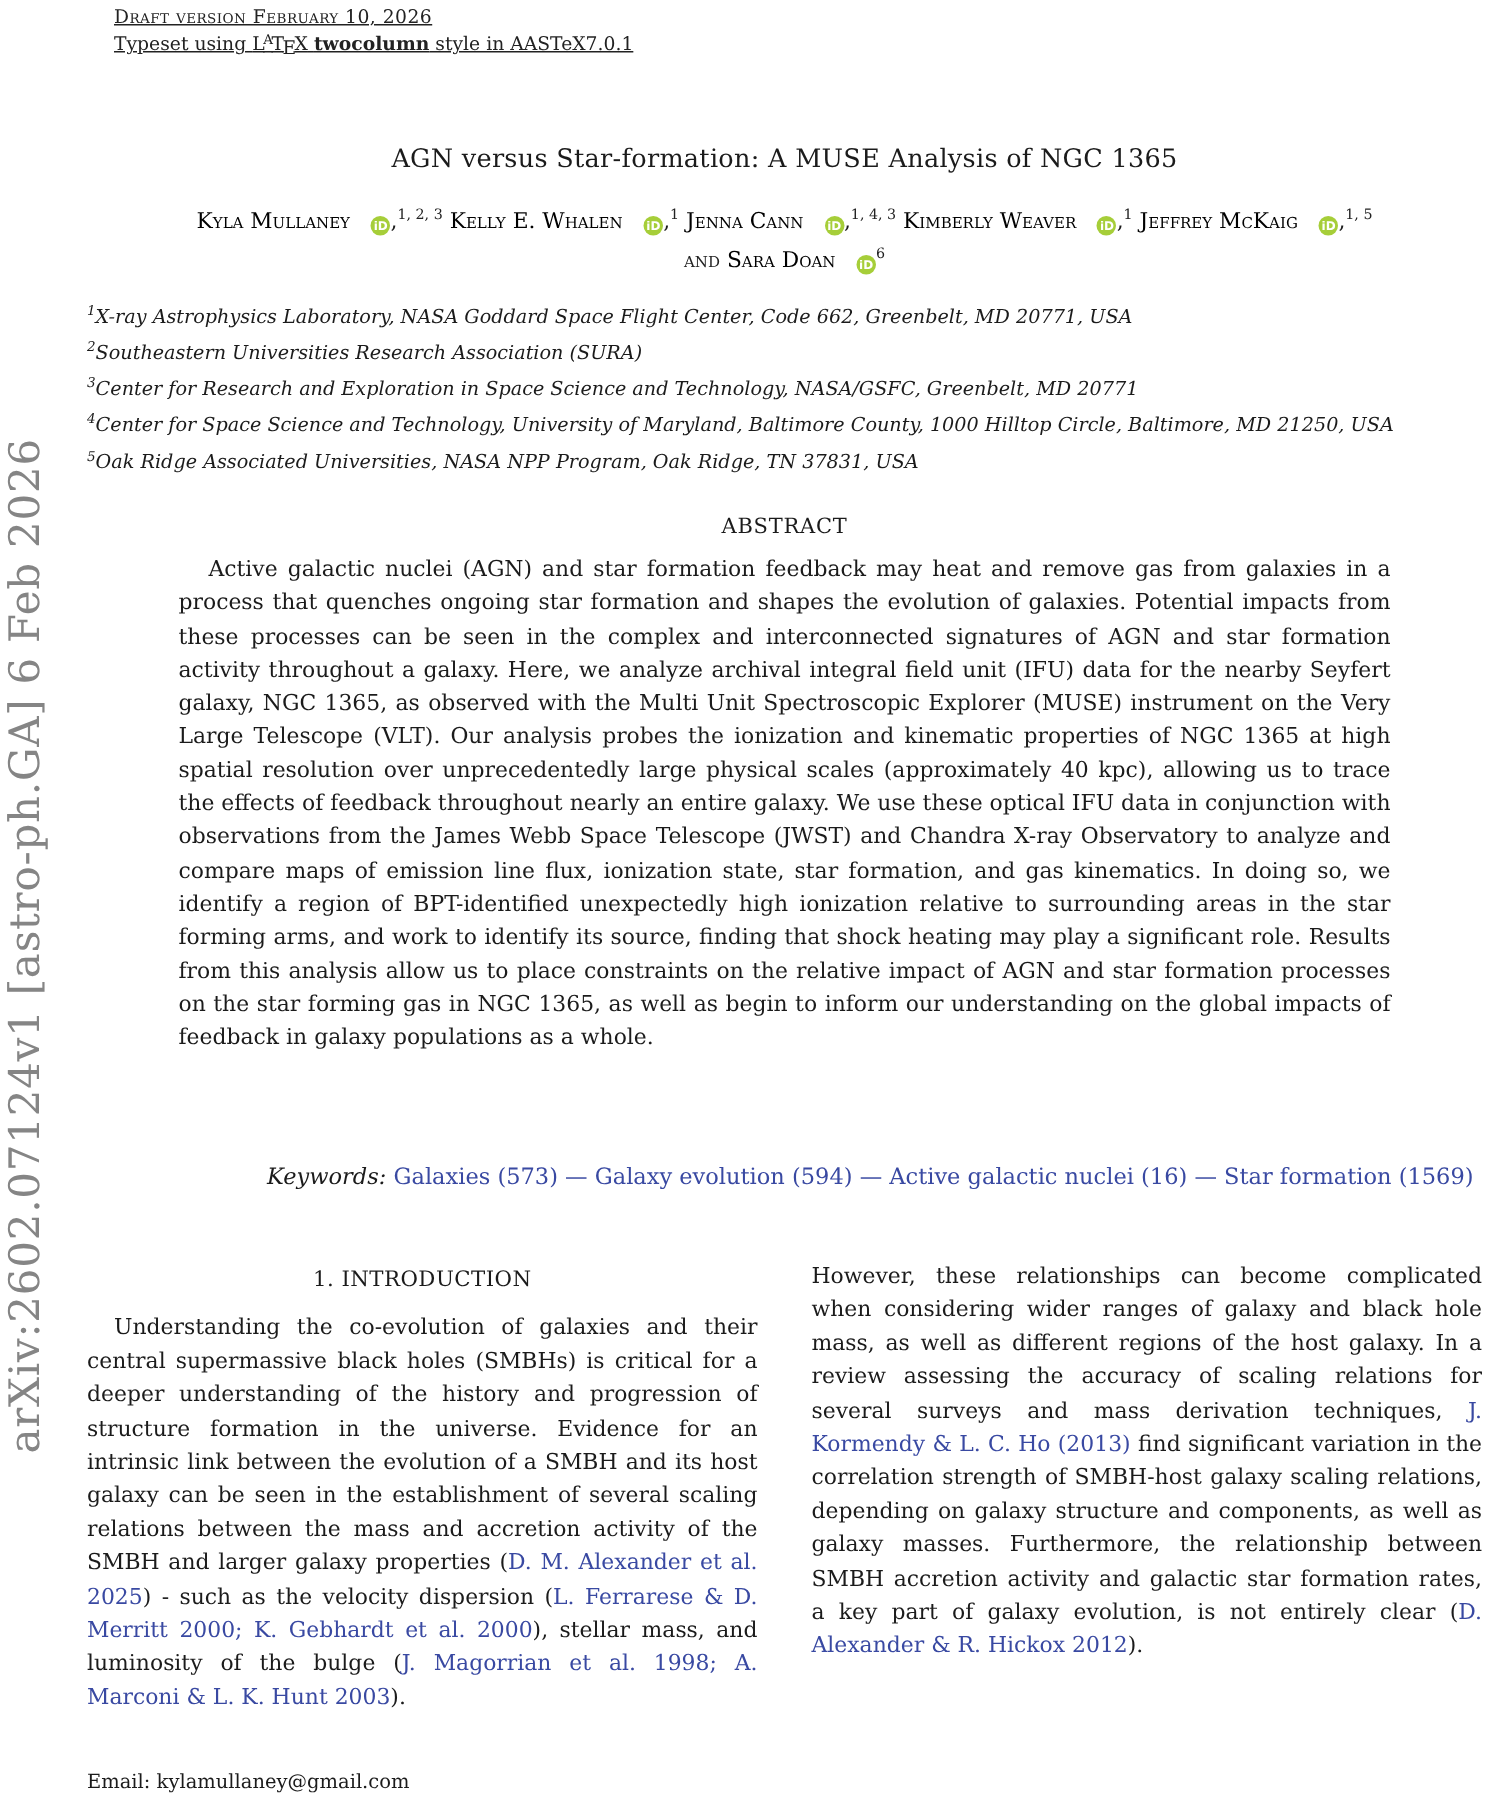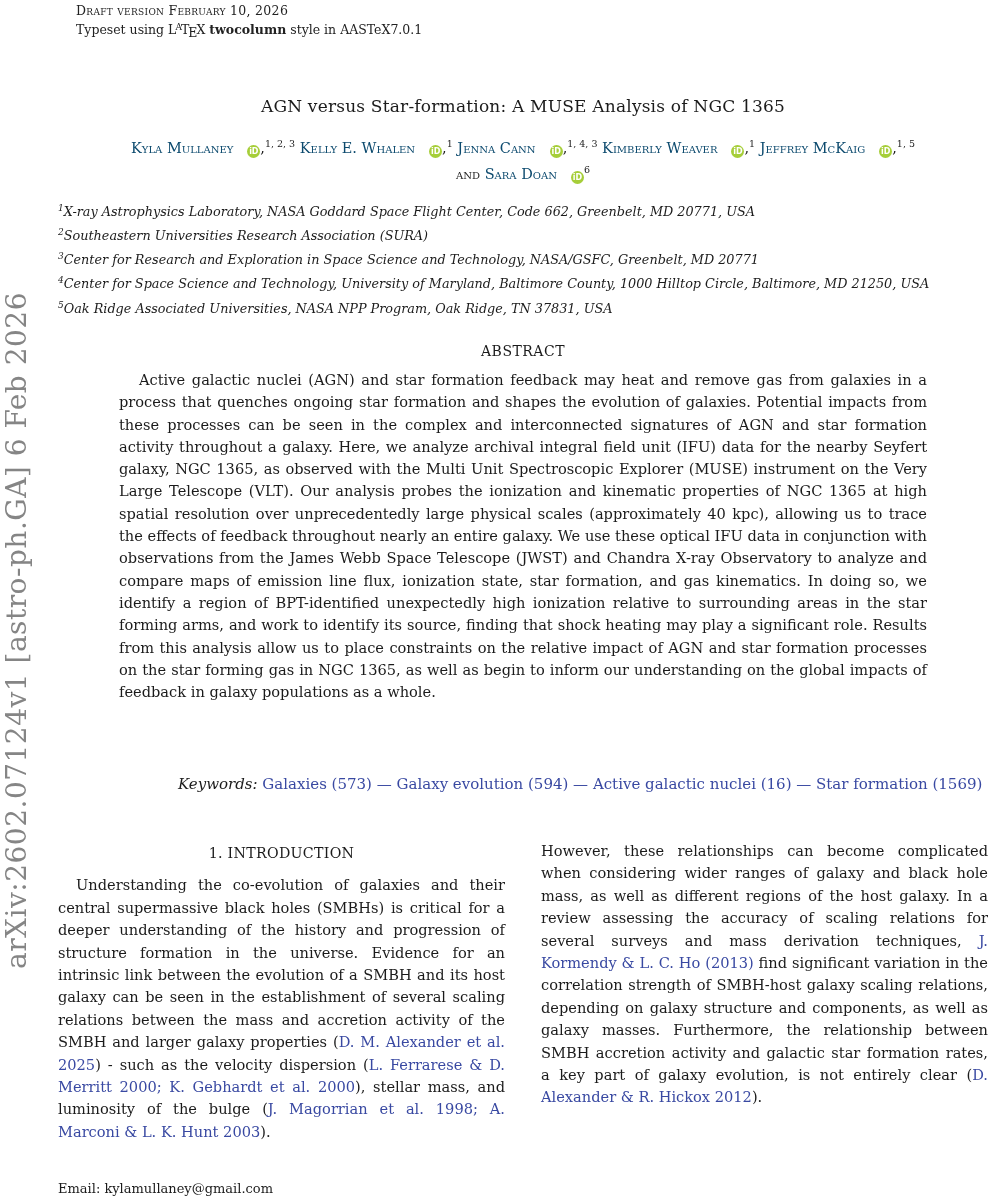--- a/index.html
+++ b/index.html
@@ -2,38 +2,38 @@
 <html><head>
 <meta charset="utf-8">
 <style>
   html,body { margin:0; padding:0; background:#ffffff; }
   .page {
     position:relative; width:990px; height:1200px; overflow:hidden;
     background:#ffffff; color:#1b1b1b;
     font-family:"DejaVu Serif", serif;
   }
   
-  .top-header { position:absolute; left:76px; top:3px; font-size:12.5px; line-height:16px; color:#222; }
+  .top-header { position:absolute; left:76px; top:3px; font-size:12.5px; line-height:16px; color:#222;text-decoration:underline; }
   .draft-line { font-variant:small-caps; letter-spacing:0.3px; }
   .typeset-line { margin-top:0; }
   .latex-a { font-size:9px; vertical-align:4px; margin:0 -1px; }
   .latex-e { vertical-align:-2.5px; margin:0 -1px; }
   .tw-bold { font-weight:700; }
   
   .watermark {
     position:absolute; left:0; top:252px; height:758px; width:44px;
     writing-mode:vertical-rl; transform:rotate(180deg);
     font-size:28px; color:#858585; text-align:center; letter-spacing:0.5px;
     white-space:nowrap;
   }
   
   .content { position:absolute; left:58px; top:96px; width:930px; }
   .title { text-align:center; font-weight:400; font-size:17px; letter-spacing:0.2px; }
   .authors { margin-top:17px; text-align:center; font-size:14.5px; line-height:21px; }
-  .author-name { font-variant:small-caps; color:#0c4a6e; }
+  .author-name { font-variant:small-caps; color:#000000; }
   .and-word { font-variant:small-caps; color:#222; }
   .authors sup { font-size:9.5px; color:#222; }
   .orcid {
     display:inline-block; width:13px; height:13px; border-radius:50%;
     background:#A6CE39; color:#ffffff; font-size:8px; line-height:13px;
     text-align:center; font-family:"DejaVu Sans", sans-serif; font-weight:700;
     vertical-align:-1px; margin-left:14px;
   }
   .affiliations { margin-top:13px; text-align:left; font-size:12.8px; font-style:italic; line-height:21px; color:#1b1b1b; }
   .affiliations sup { font-size:9px; }

